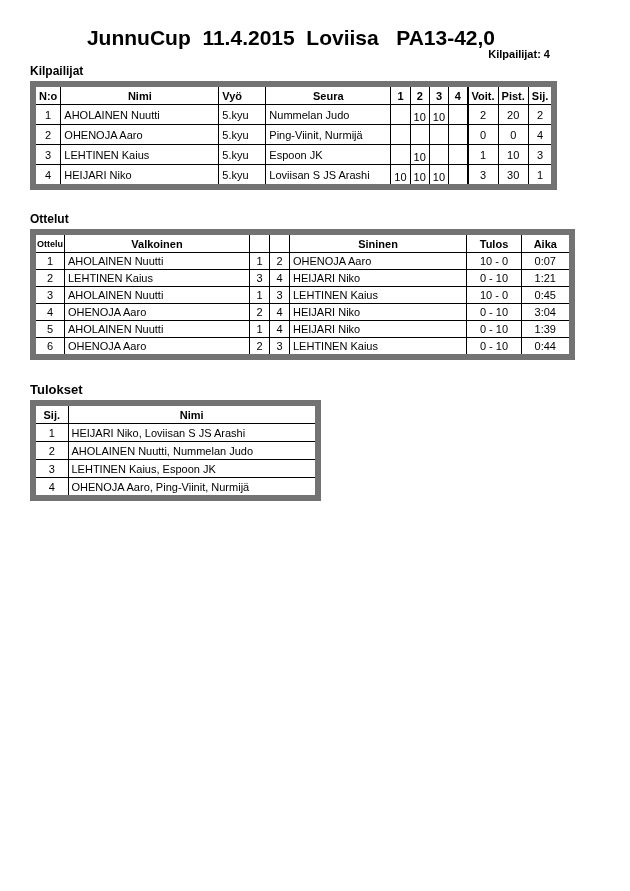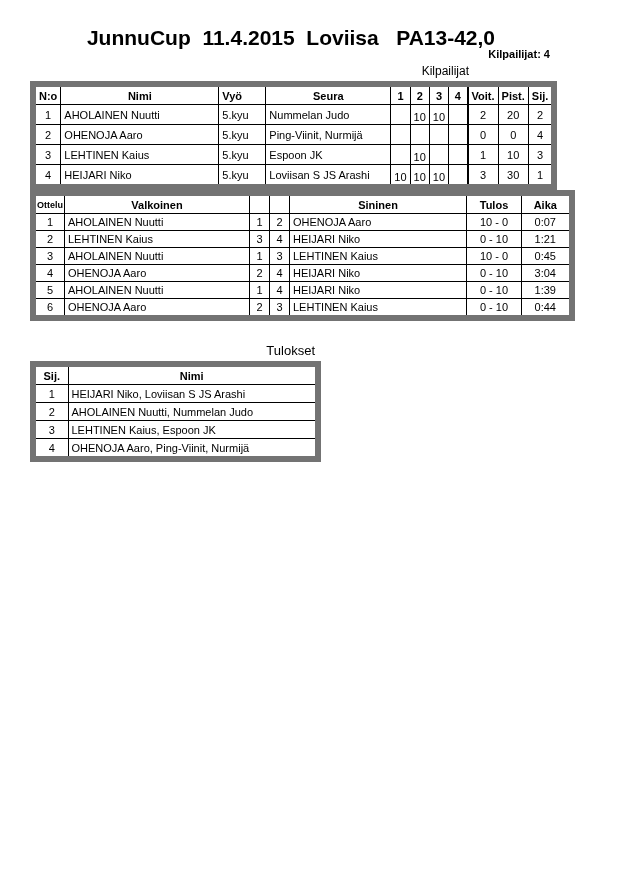--- a/index.html
+++ b/index.html
@@ -18,22 +18,22 @@
     white-space:pre;
   }
   .count {
     position:absolute; top:48px; right:32px;
     font-size:11px; font-weight:bold;
   }
 
   .content { padding-left:30px; padding-top:14px; }
 
   .sec-heading {
-    font-weight:normal; font-size:12px;
-    text-align:right;
+    font-weight:bold; font-size:12px;
+    text-align:left;
     margin:0 0 3px 0;
   }
   .h-kilpailijat { width:509px; padding-right:70px; box-sizing:border-box; }
   .h-ottelut    { width:535px; padding-right:28px; box-sizing:border-box; margin-top:22px; }
   .h-tulokset   { width:285px; font-size:13px; margin-top:22px; }
 
   table {
     border-collapse:collapse;
     table-layout:fixed;
     border:6px solid #737373;
@@ -153,20 +153,21 @@
             <td class="c-score">10</td>
             <td class="c-score">10</td>
             <td class="c-score"></td>
             <td class="c-num b2">3</td>
             <td class="c-num">30</td>
             <td class="c-num">1</td>
           </tr>
         </tbody>
     </table>
 
+    <div class="sec-heading h-ottelut">Ottelut</div>
     <table class="tbl-ottelut">
       <colgroup>
         <col style="width:28px">
           <col style="width:185px">
           <col style="width:20px">
           <col style="width:20px">
         <col style="width:177px">
           <col style="width:55px">
           <col style="width:50px">
       </colgroup>

